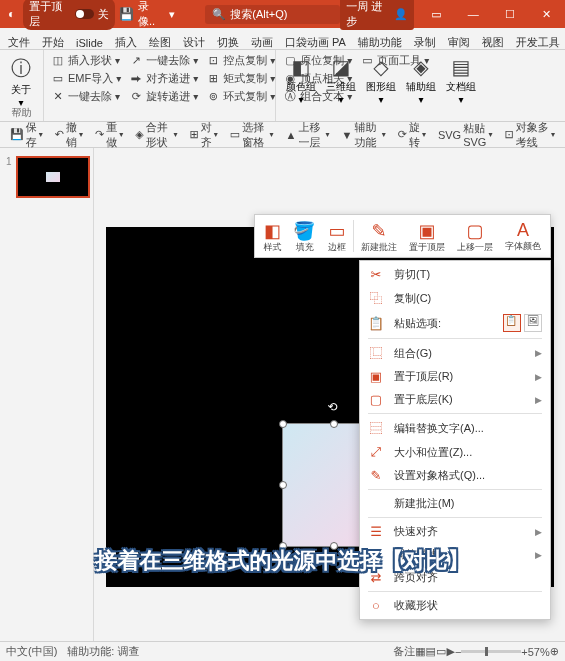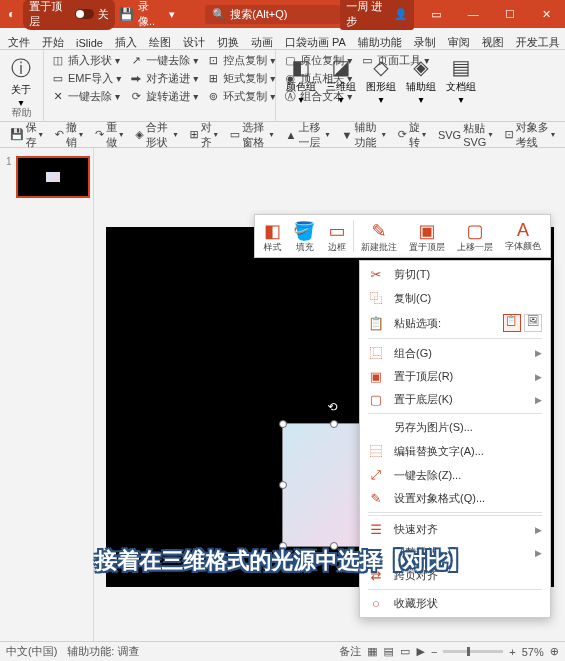--- a/index.html
+++ b/index.html
@@ -47,21 +47,21 @@
 .mt-item .ic{font-size:18px;color:#d14424;}
 .mt-item .tx{font-size:9px;color:#444;line-height:1;}
 .mt-sep{width:1px;background:#ddd;margin:2px 1px;}
 .context-menu{position:absolute;right:14px;top:260px;width:192px;background:#fff;border:1px solid #ccc;box-shadow:0 3px 10px rgba(0,0,0,0.25);padding:2px 0;}
 .cm-item{display:flex;align-items:center;padding:4px 8px;gap:10px;font-size:11px;color:#333;position:relative;}
 .cm-item .ic{width:16px;text-align:center;color:#d14424;font-size:13px;}
 .cm-item .arrow{position:absolute;right:8px;color:#888;font-size:9px;}
 .cm-sep{height:1px;background:#e0e0e0;margin:2px 8px;}
 .subtitle-overlay{position:absolute;left:0;right:0;top:546px;text-align:center;font-size:22px;font-weight:bold;color:#fff;text-shadow:2px 2px 0 #2b5180,-2px -2px 0 #2b5180,2px -2px 0 #2b5180,-2px 2px 0 #2b5180,0 2px 0 #2b5180,0 -2px 0 #2b5180;pointer-events:none;}
 .statusbar{position:absolute;bottom:0;left:0;right:0;height:20px;background:#f3f3f3;border-top:1px solid #d0d0d0;display:flex;align-items:center;padding:0 6px;font-size:10px;color:#555;gap:10px;}
-.statusbar .right{margin-left:auto;display:flex;align-items:center;gap:6px;}
+.statusbar .right{margin-left:auto;display:flex;align-items:center;}
 .zoom-track{width:60px;height:3px;background:#ccc;position:relative;}
 .zoom-thumb{position:absolute;left:40%;top:-3px;width:3px;height:9px;background:#666;}
 </style>
 </head>
 <body>
 
 <div class="titlebar">
   <div class="left">
     <div class="tb-icon">◐</div>
     <div class="autosave-pill">
@@ -314,36 +314,36 @@
       <span>置于顶层(R)</span>
       <span class="arrow">▶</span>
     </div>
     <div class="cm-item">
       <span class="ic">▢</span>
       <span>置于底层(K)</span>
       <span class="arrow">▶</span>
     </div>
     <div class="cm-sep"></div>
     <div class="cm-item">
-      <span class="ic"></span>
-      <span>另存为图片(S)...</span>
-    </div>
-    <div class="cm-item">
       <span class="ic">⿳</span>
       <span>编辑替换文字(A)...</span>
     </div>
     <div class="cm-item">
       <span class="ic">⤢</span>
-      <span>一键去除(Z)...</span>
+      <span>大小和位置(Z)...</span>
     </div>
     <div class="cm-item">
       <span class="ic">✎</span>
       <span>设置对象格式(Q)...</span>
     </div>
     <div class="cm-sep"></div>
+    <div class="cm-item">
+      <span class="ic"></span>
+      <span>新建批注(M)</span>
+    </div>
     <div class="cm-sep"></div>
     <div class="cm-item">
       <span class="ic">☰</span>
       <span>快速对齐</span>
       <span class="arrow">▶</span>
     </div>
     <div class="cm-item">
       <span class="ic"></span>
       <span>调整辅线</span>
       <span class="arrow">▶</span>

